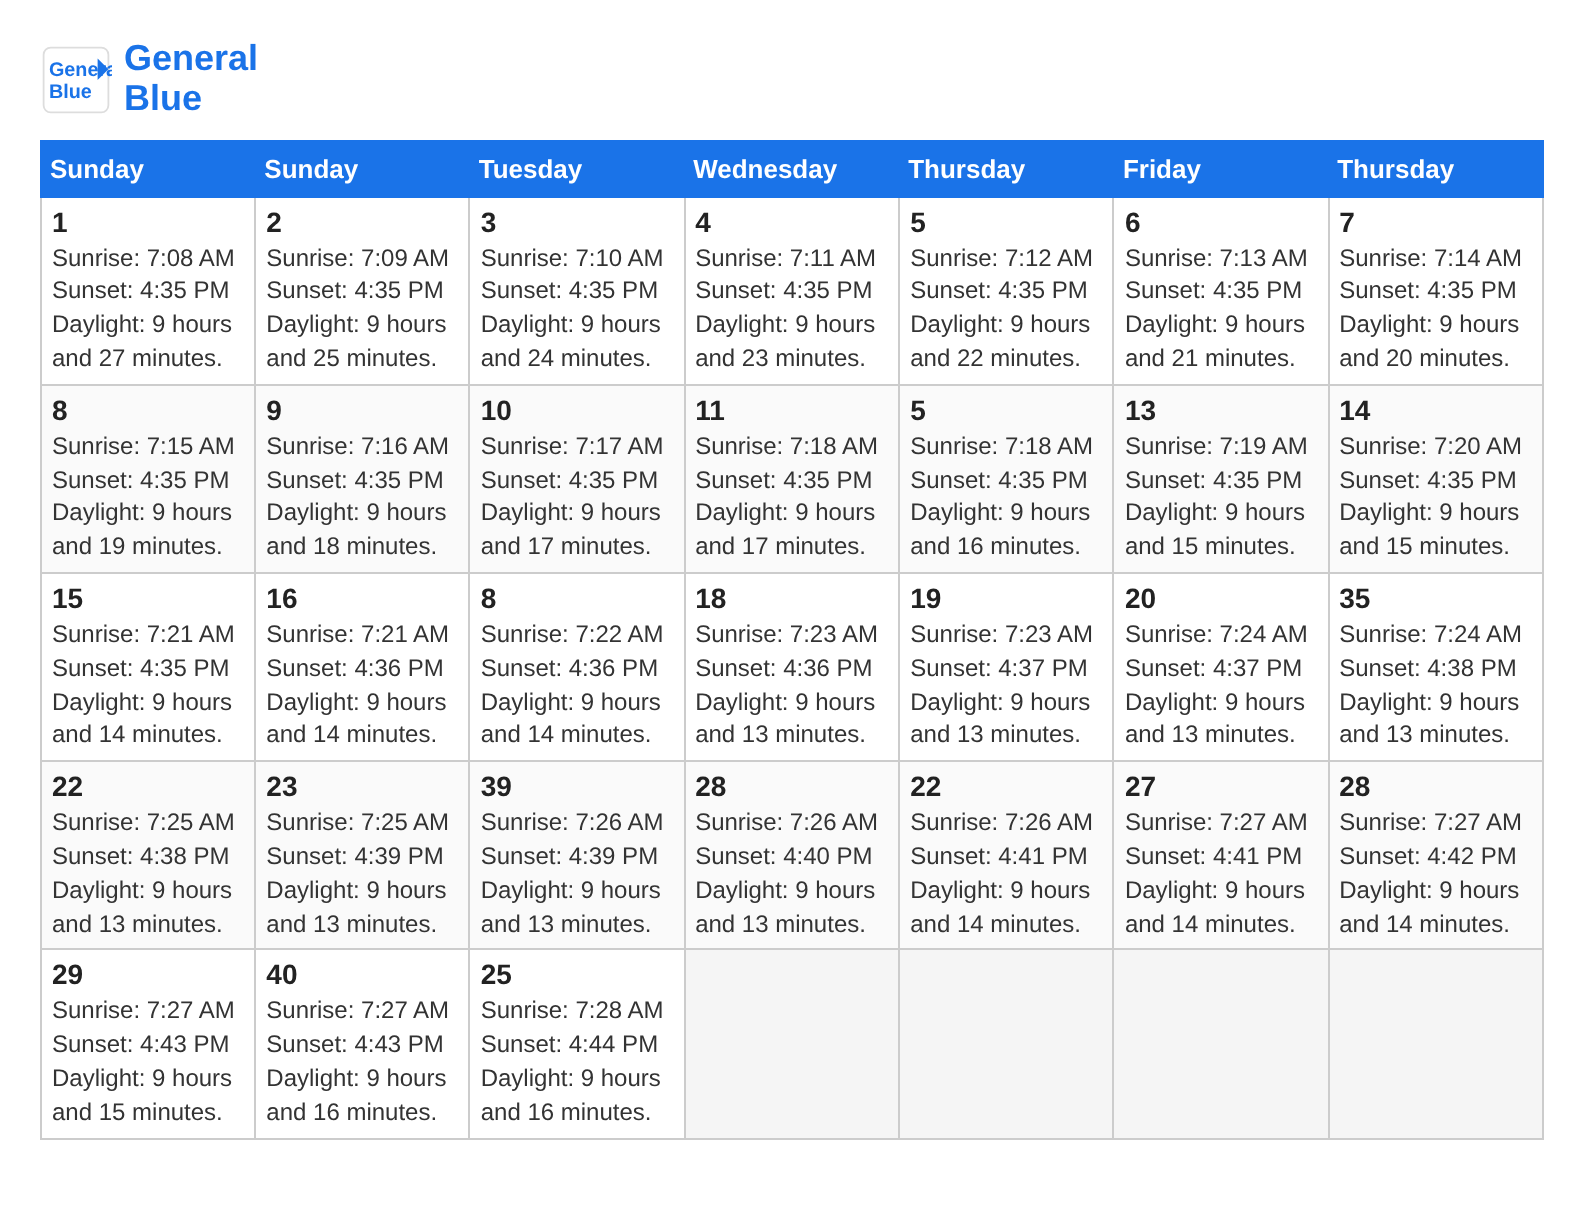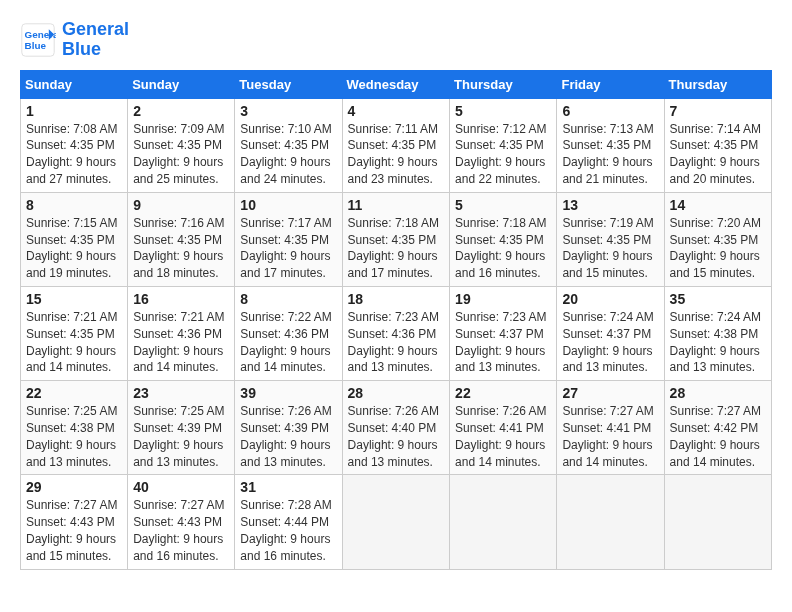--- a/index.html
+++ b/index.html
@@ -365,21 +365,21 @@
       </td>
         <td>
         <div class="day-num">40</div>
         <div class="day-info">
           Sunrise: 7:27 AM<br>
           Sunset: 4:43 PM<br>
           Daylight: 9 hours and 16 minutes.
         </div>
       </td>
         <td>
-        <div class="day-num">31</div>
+        <div class="day-num">25</div>
         <div class="day-info">
           Sunrise: 7:28 AM<br>
           Sunset: 4:44 PM<br>
           Daylight: 9 hours and 16 minutes.
         </div>
       </td>
         <td class="empty"></td>
         <td class="empty"></td>
         <td class="empty"></td>
         <td class="empty"></td>

